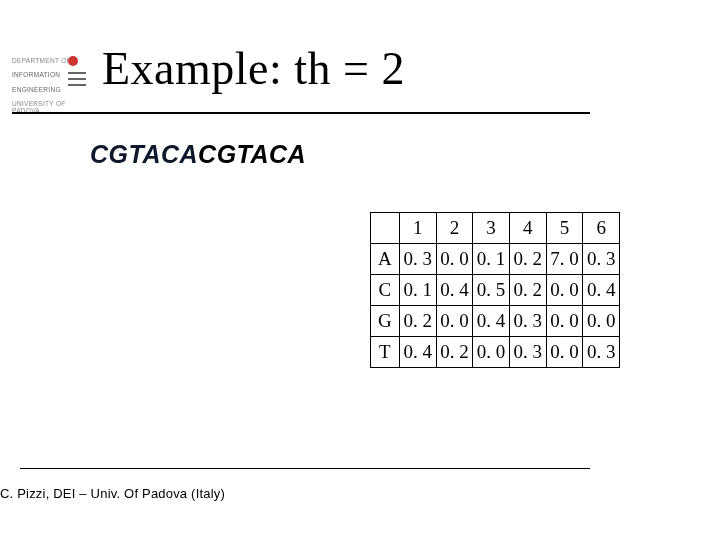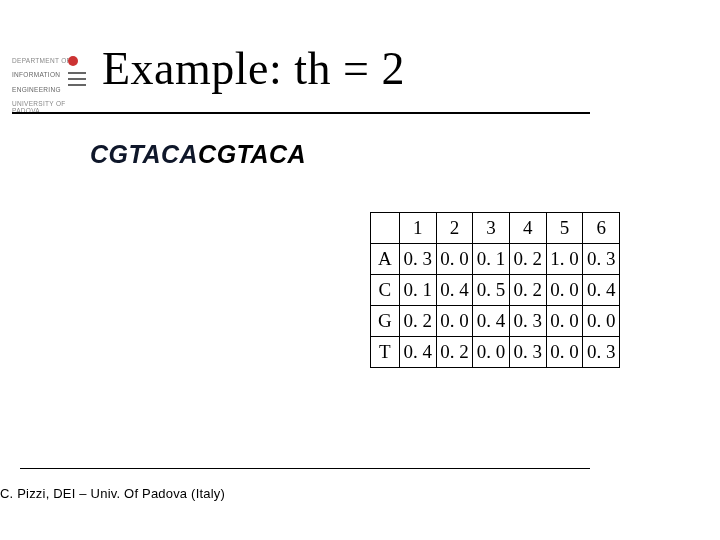--- a/index.html
+++ b/index.html
@@ -176,21 +176,21 @@
       <th>4</th>
       <th>5</th>
       <th>6</th>
     </tr>
     <tr>
       <td class="rowlabel">A</td>
       <td>0. 3</td>
       <td>0. 0</td>
       <td>0. 1</td>
       <td>0. 2</td>
-      <td>1. 0</td>
+      <td>7. 0</td>
       <td>0. 3</td>
     </tr>
     <tr>
       <td class="rowlabel">C</td>
       <td>0. 1</td>
       <td>0. 4</td>
       <td>0. 5</td>
       <td>0. 2</td>
       <td>0. 0</td>
       <td>0. 4</td>

